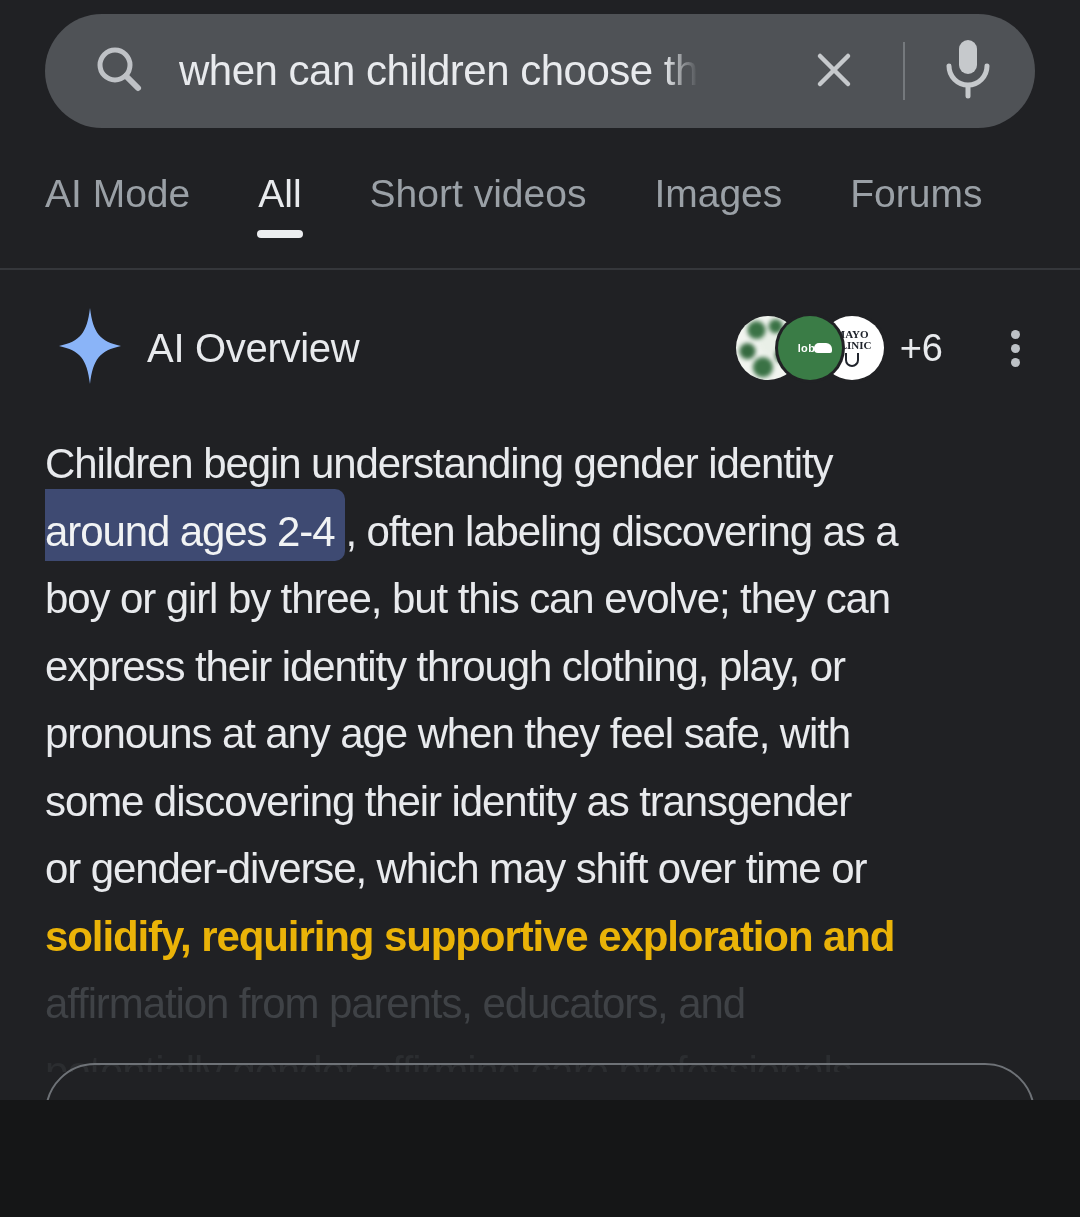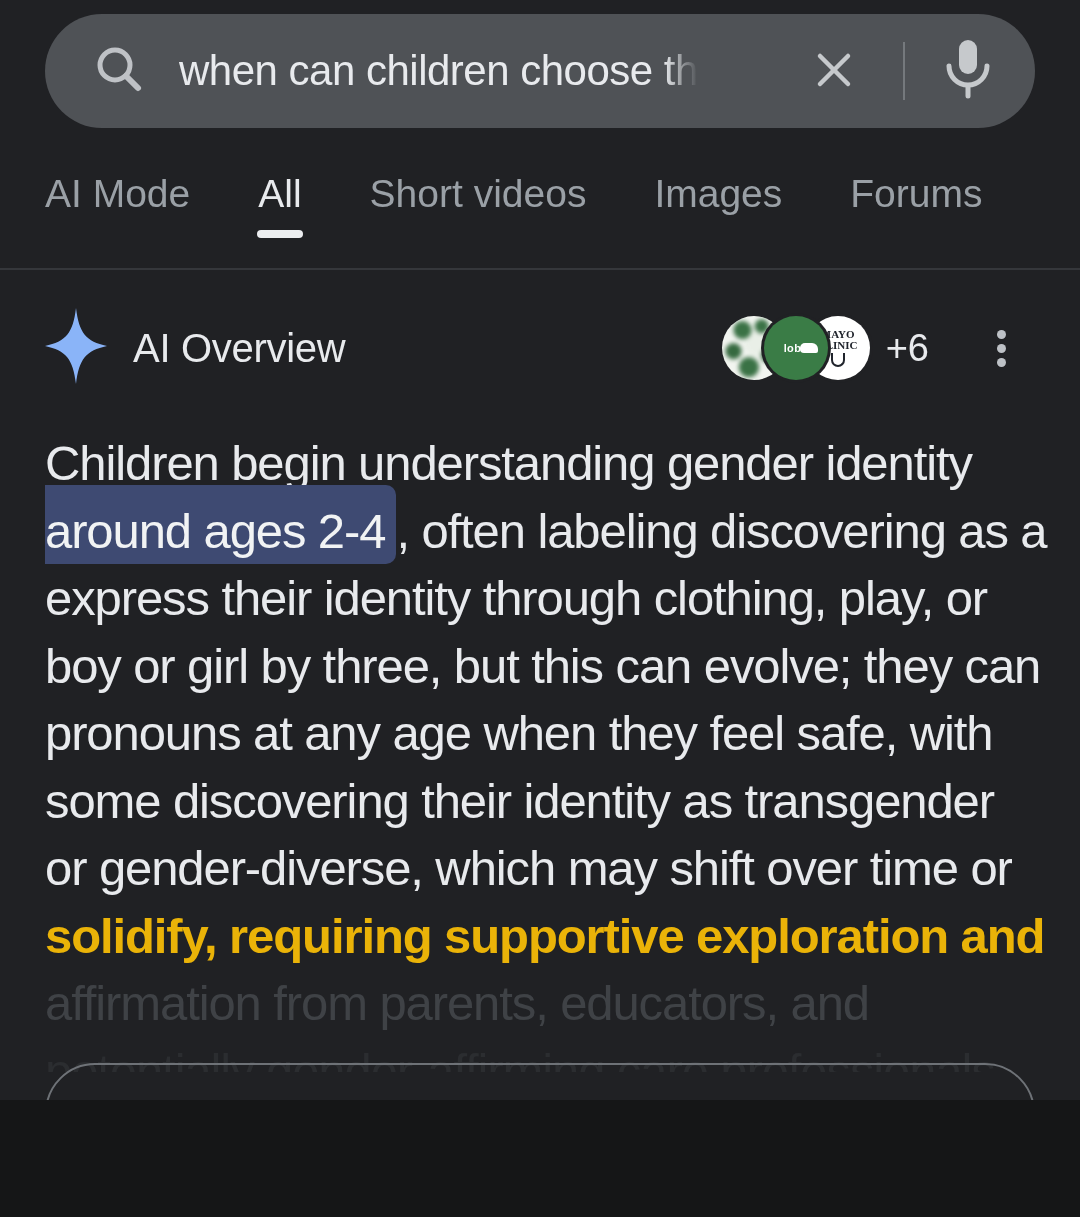--- a/index.html
+++ b/index.html
@@ -81,21 +81,21 @@
   .tabs-divider {
     position: absolute;
     left: 0; top: 268px;
     width: 1080px; height: 2px;
     background: #35373b;
   }
 
   
   .aio-header {
     position: absolute;
-    left: 45px; top: 314px;
+    left: 59px; top: 314px;
     width: 990px; height: 68px;
     display: flex;
     align-items: center;
   }
   .sparkle { flex: 0 0 auto; }
   .aio-title {
     margin-left: 26px;
     font-size: 40px;
     font-weight: 500;
     color: #e8eaed;
@@ -186,21 +186,21 @@
     background: #bdc1c6;
   }
 
   
   .answer {
     position: absolute;
     left: 45px; top: 430px;
     width: 1005px;
     height: 642px;
     overflow: hidden;
-    font-size: 49px;
+    font-size: 42px;
     line-height: 67.5px;
     letter-spacing: -1.1px;
     color: #e8eaed;
   }
   .ans-line { white-space: nowrap; height: 67.5px; }
   .hl {
     background: #3e4a72;
     border-radius: 10px;
     padding: 19px 11px 6px;
     margin-left: -11px;
@@ -297,22 +297,22 @@
     <button class="kebab">
       <i></i>
         <i></i>
         <i></i>
     </button>
   </div>
 
   <div class="answer">
       <div class="ans-line"><span>Children begin understanding gender identity</span></div>
       <div class="ans-line"><span class="hl">around ages 2-4</span><span>, often labeling discovering as a</span></div>
+      <div class="ans-line"><span>boy or girl by three, but this can evolve; they can</span></div>
       <div class="ans-line"><span>express their identity through clothing, play, or</span></div>
-      <div class="ans-line"><span>boy or girl by three, but this can evolve; they can</span></div>
       <div class="ans-line"><span>pronouns at any age when they feel safe, with</span></div>
       <div class="ans-line"><span>some discovering their identity as transgender</span></div>
       <div class="ans-line"><span>or gender-diverse, which may shift over time or</span></div>
       <div class="ans-line"><span class="fade-1">solidify, requiring supportive exploration and</span></div>
       <div class="ans-line"><span class="fade-2">affirmation from parents, educators, and</span></div>
       <div class="ans-line"><span class="fade-3">potentially gender-affirming care professionals</span></div>
     </div>
 
   <button class="show-more">
     <span>Show more</span>

